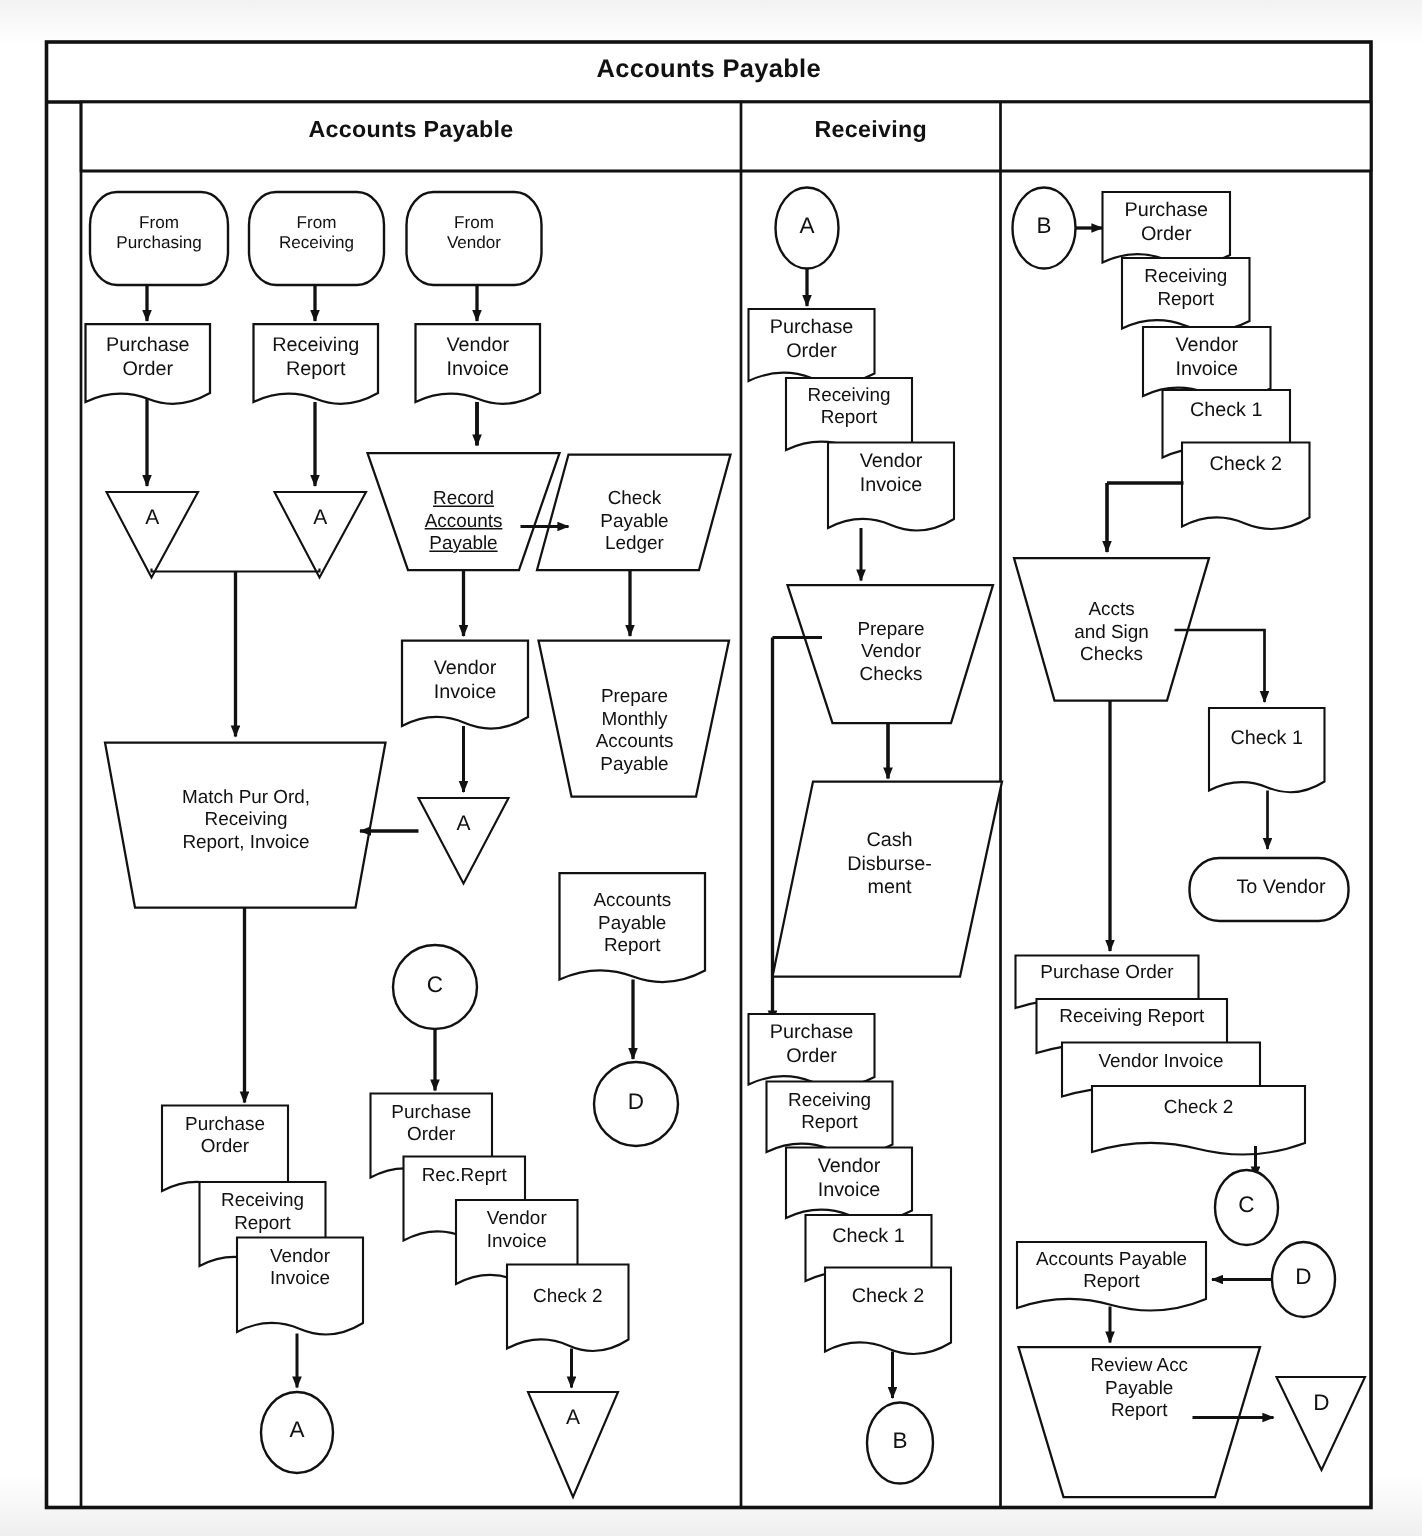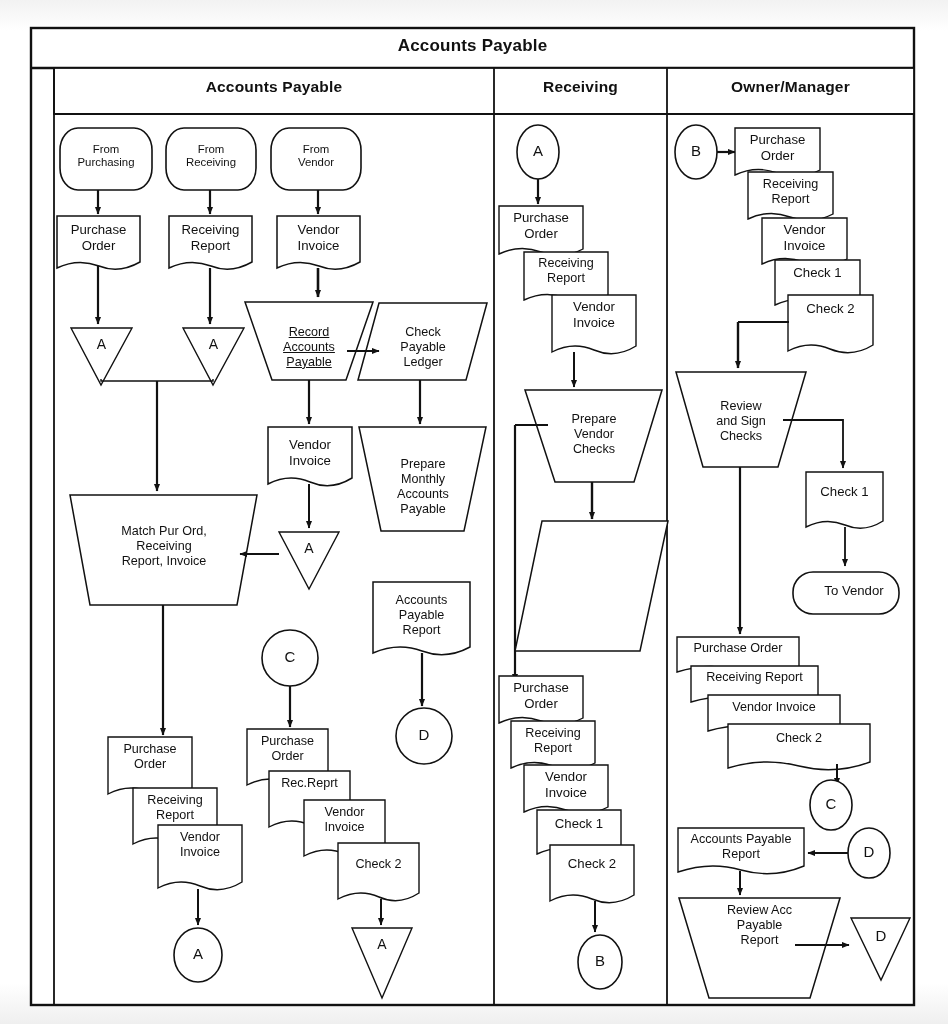--- a/index.html
+++ b/index.html
@@ -185,21 +185,20 @@
 
     <polygon class="sh" points="679,898 840,898 810,998 709,998" stroke-width="1.5"></polygon>
 
     <line class="ln" x1="795" y1="945" x2="849" y2="945" stroke-width="2.0" marker-end="url(#ar)"></line>
     <polygon class="sh" points="851,918 910,918 881,980" stroke-width="1.4"></polygon>
   </svg>
 
   <div class="lbl title-main" style="left:31px; top:36px; width:883px;">Accounts Payable</div>
   <div class="lbl title-lane" style="left:54px; top:78px; width:440px;">Accounts Payable</div>
   <div class="lbl title-lane" style="left:494px; top:78px; width:173px;">Receiving</div>
-  <div class="lbl title-lane" style="left:667px; top:78px; width:247px;">Owner/Manager</div>
 
   <div class="lbl t11" style="left:60px; top:143px; width:92px;">From
 Purchasing</div>
   <div class="lbl t11" style="left:166px; top:143px; width:90px;">From
 Receiving</div>
   <div class="lbl t11" style="left:271px; top:143px; width:90px;">From
 Vendor</div>
 
   <div class="lbl t13" style="left:57px; top:222px; width:83px;">Purchase
 Order</div>
@@ -256,20 +255,23 @@
   <div class="lbl t13" style="left:499px; top:210px; width:84px;">Purchase
 Order</div>
   <div class="lbl t12" style="left:524px; top:256px; width:84px;">Receiving
 Report</div>
   <div class="lbl t13" style="left:552px; top:299px; width:84px;">Vendor
 Invoice</div>
 
   <div class="lbl t12" style="left:551px; top:412px; width:86px; height:52px;">Prepare
 Vendor
 Checks</div>
+  <div class="lbl t13" style="left:543px; top:552px; width:100px;">Cash
+Disburse-
+ment</div>
 
   <div class="lbl t13" style="left:499px; top:680px; width:84px;">Purchase
 Order</div>
   <div class="lbl t12" style="left:511px; top:726px; width:84px;">Receiving
 Report</div>
   <div class="lbl t13" style="left:524px; top:769px; width:84px;">Vendor
 Invoice</div>
   <div class="lbl t13" style="left:537px; top:816px; width:84px;">Check 1</div>
   <div class="lbl t13" style="left:550px; top:856px; width:84px;">Check 2</div>
   <div class="lbl conn" style="left:572px; top:952px; width:56px;">B</div>
@@ -277,21 +279,21 @@
   <div class="lbl conn" style="left:668px; top:142px; width:56px;">B</div>
   <div class="lbl t13" style="left:735px; top:132px; width:85px;">Purchase
 Order</div>
   <div class="lbl t12" style="left:748px; top:177px; width:85px;">Receiving
 Report</div>
   <div class="lbl t13" style="left:762px; top:222px; width:85px;">Vendor
 Invoice</div>
   <div class="lbl t13" style="left:775px; top:265px; width:85px;">Check 1</div>
   <div class="lbl t13" style="left:788px; top:301px; width:85px;">Check 2</div>
 
-  <div class="lbl t12" style="left:695px; top:399px; width:92px; height:52px;">Review
+  <div class="lbl t12" style="left:695px; top:399px; width:92px; height:52px;">Accts
 and Sign
 Checks</div>
   <div class="lbl t13" style="left:806px; top:484px; width:77px;">Check 1</div>
   <div class="lbl t13" style="left:793px; top:583px; width:122px; height:24px;">To Vendor</div>
 
   <div class="lbl t12" style="left:677px; top:641px; width:122px;">Purchase Order</div>
   <div class="lbl t12" style="left:691px; top:670px; width:127px;">Receiving Report</div>
   <div class="lbl t12" style="left:708px; top:700px; width:132px;">Vendor Invoice</div>
   <div class="lbl t12" style="left:728px; top:731px; width:142px;">Check 2</div>
   <div class="lbl conn" style="left:803px; top:795px; width:56px;">C</div>

